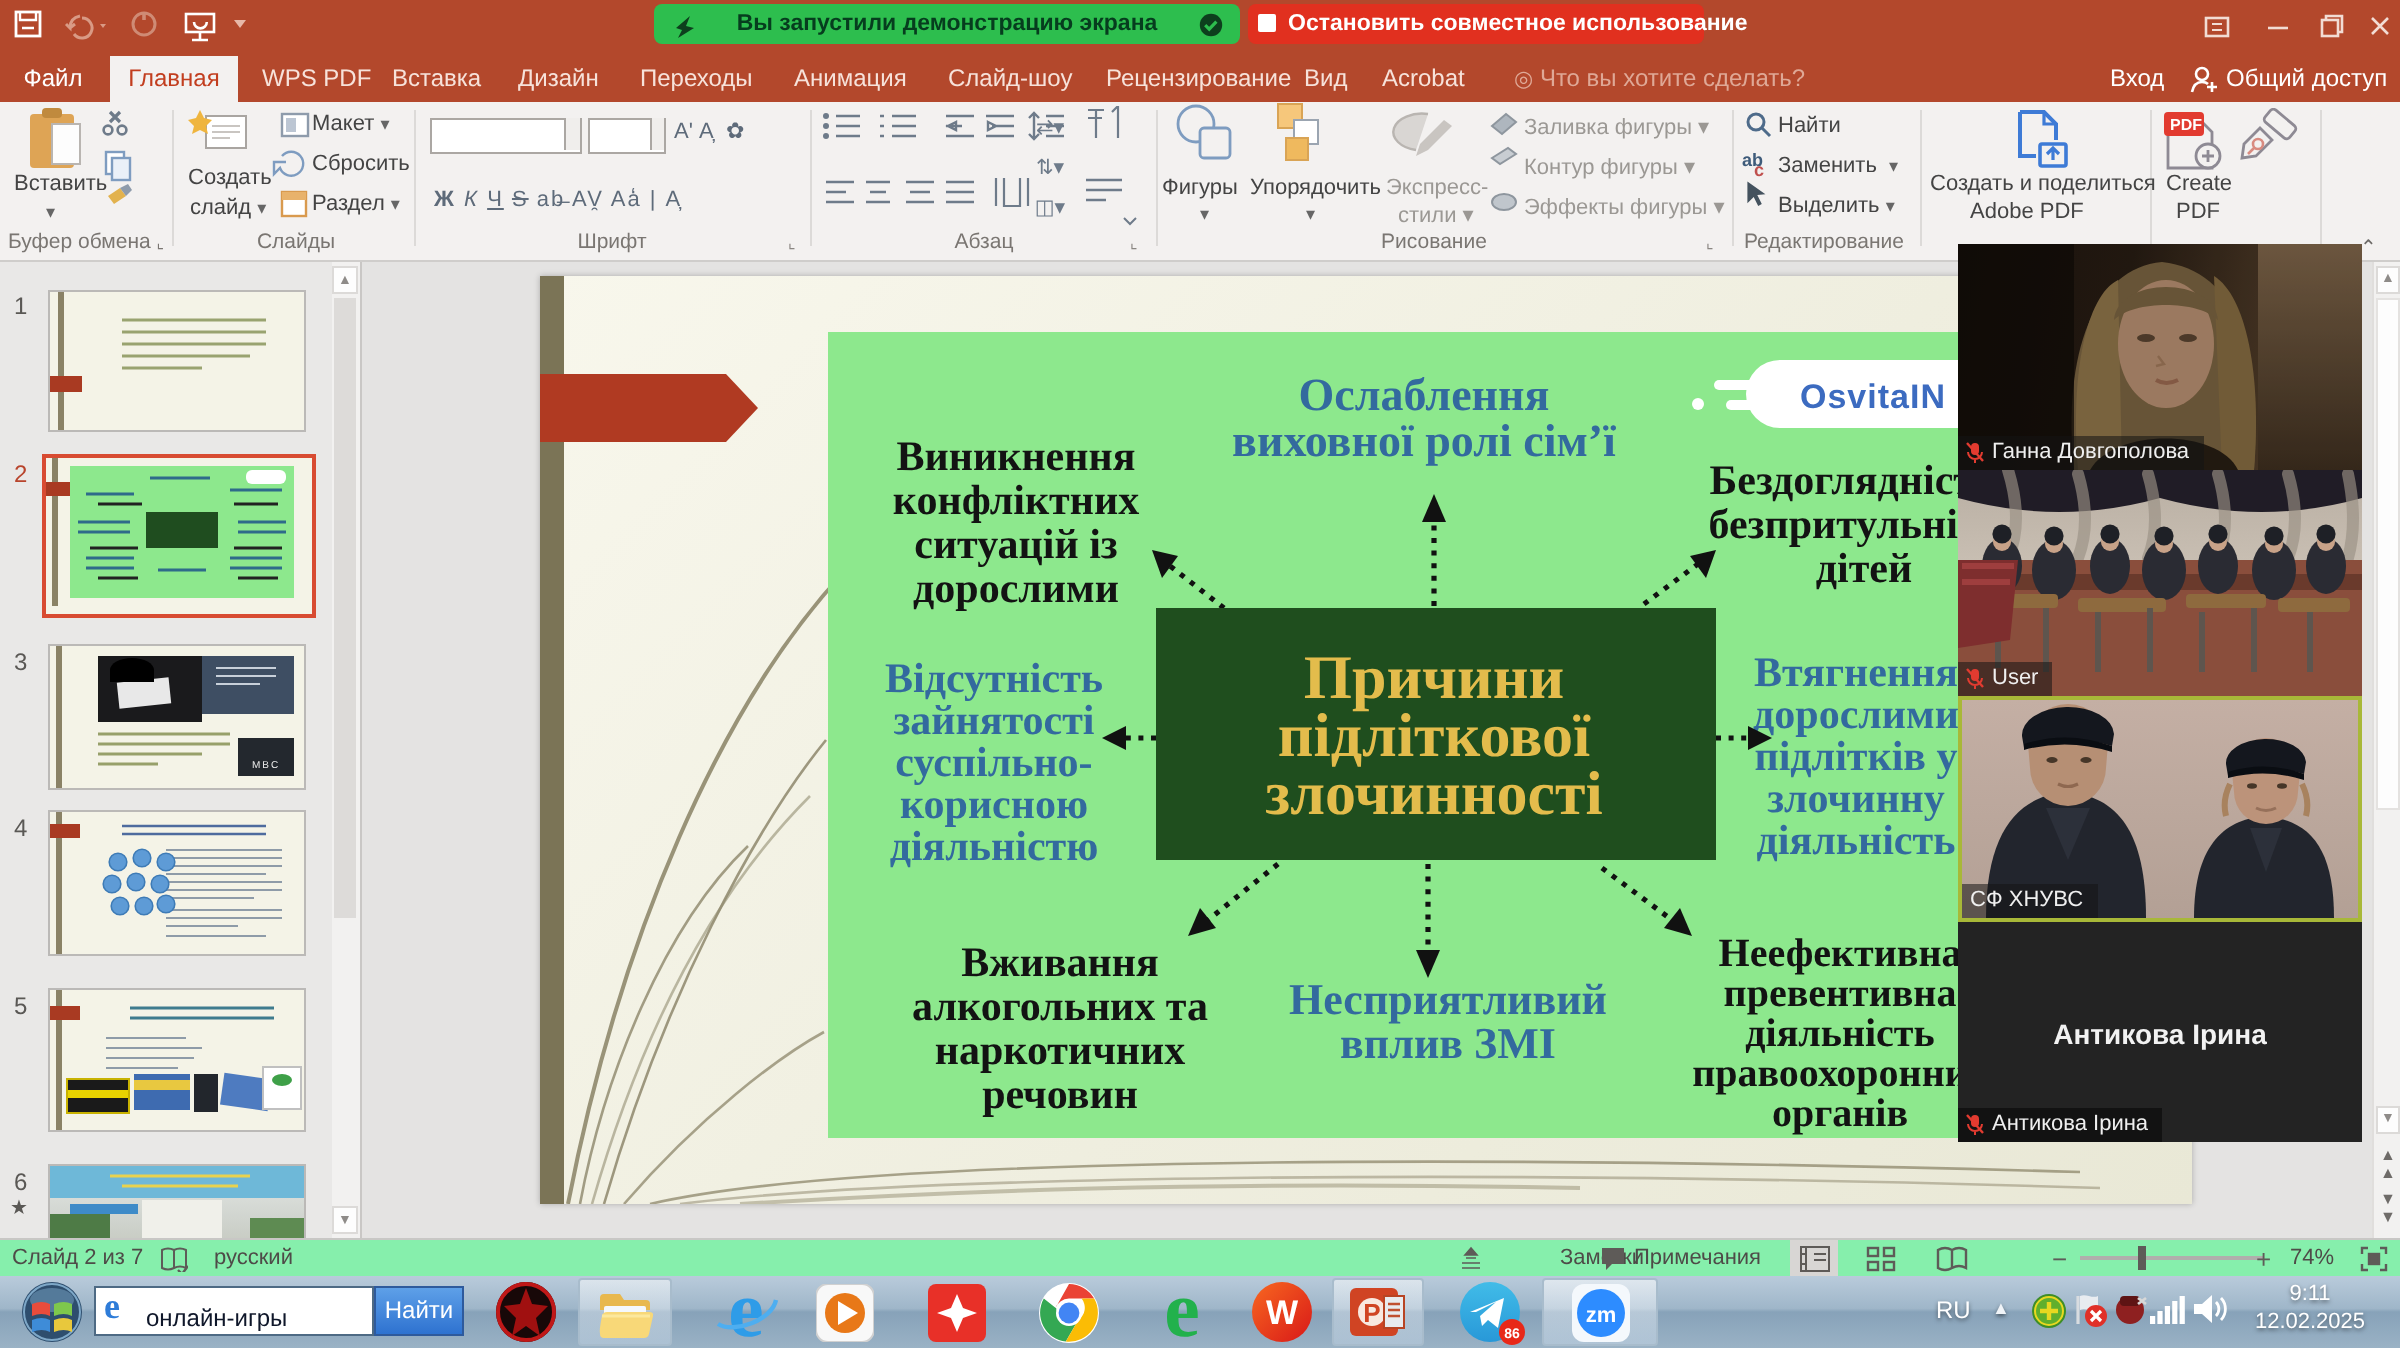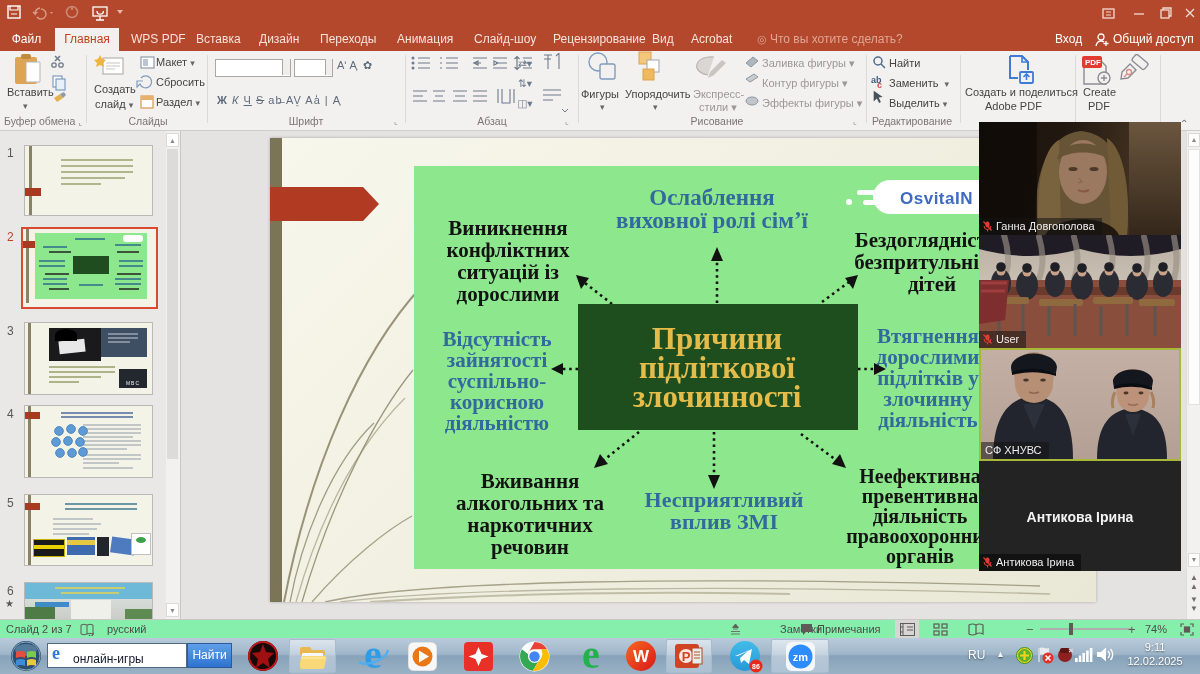--- a/index.html
+++ b/index.html
@@ -38,20 +38,34 @@
     <path d="M41 9 a5 5 0 1 1 -4 8" stroke="#D99A85" stroke-width="1.5" fill="none"></path>
     <path d="M50 12 l3 0 l-1.5 2 z" fill="#D99A85"></path>
     <circle cx="72" cy="12" r="5.5" fill="none" stroke="#CF8B75" stroke-width="1.5"></circle>
     <path d="M72 6 v4" stroke="#CF8B75" stroke-width="1.8"></path>
     <g stroke="#fff" stroke-width="1.3" fill="none">
       <rect x="93" y="7" width="14" height="9"></rect>
       <path d="M100 16 v4 M96 20 h8 M97 11 a3.2 3.2 0 1 0 6.4 0"></path>
     </g>
     <path d="M117 10 l6 0 l-3 4 z" fill="#E8B8A8"></path>
   </svg>
+  <div class="abs" style="left:327px;top:2px;width:293px;height:20px;background:#2DBE4E;border-radius:4px;">
+    <svg class="abs" style="left:9px;top:4px" width="13" height="13" viewBox="0 0 13 13">
+      <path d="M2 8 l7 -6 l-2 5 l4 1 l-8 5 l2 -4 z" fill="#0D3F1D"></path>
+    </svg>
+    <div class="abs" style="left:0;width:100%;text-align:center;top:4px;font-size:11.5px;font-weight:bold;color:#063D1E;white-space:nowrap;">Вы запустили демонстрацию экрана</div>
+    <svg class="abs" style="left:272px;top:4px" width="13" height="13" viewBox="0 0 13 13">
+      <circle cx="6.5" cy="6.5" r="5.6" fill="#0D3F1D"></circle>
+      <path d="M3.6 6.6 l2 2 l3.6 -3.8" stroke="#2DBE4E" stroke-width="1.6" fill="none"></path>
+    </svg>
+  </div>
+  <div class="abs" style="left:624px;top:2px;width:228px;height:20px;background:#E1301F;border-radius:4px;">
+    <div class="abs" style="left:5px;top:5px;width:9px;height:9px;background:#fff;border-radius:1px;"></div>
+    <div class="abs" style="left:20px;top:4px;font-size:11.5px;font-weight:bold;color:#fff;white-space:nowrap;">Остановить совместное использование</div>
+  </div>
   <svg class="abs" style="left:1098px;top:6px" width="100" height="16" viewBox="0 0 100 16">
     <g stroke="#F2DCD4" stroke-width="1.3" fill="none">
       <rect x="5" y="3" width="11" height="9"></rect>
       <path d="M8 6 l5 0 M8 9 l5 0" stroke-width="1"></path>
       <path d="M36 8 h10"></path>
       <rect x="63" y="4" width="8" height="8"></rect>
       <path d="M65 4 v-2 h8 v8 h-2"></path>
       <path d="M88 3 l8 8 m0 -8 l-8 8"></path>
     </g>
   </svg>

